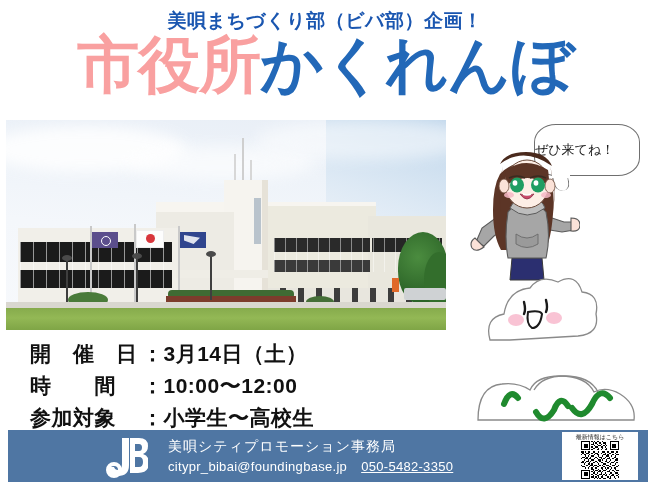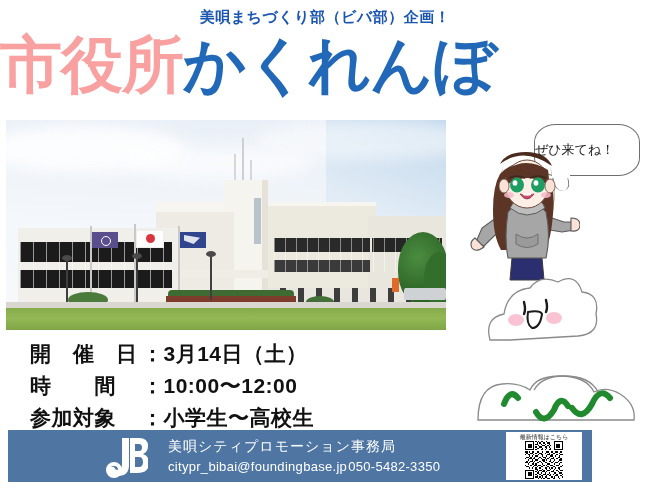--- a/index.html
+++ b/index.html
@@ -7,25 +7,25 @@
     width:650px;height:488px;overflow:hidden;
     background:#ffffff;
     font-family:"Liberation Sans","DejaVu Sans",sans-serif;
     position:relative;
   }
   .poster{position:absolute;inset:0;background:#fff;}
 
   
   .subtitle{
     position:absolute;left:0;top:8px;width:650px;text-align:center;
-    font-size:15px;font-weight:bold;color:#1a56b0;letter-spacing:.5px;
+    font-size:19px;font-weight:bold;color:#1a56b0;letter-spacing:.5px;
     white-space:nowrap;
   }
   .maintitle{
-    position:absolute;left:0;top:34px;width:650px;
+    position:absolute;left:0;top:34px;width:650px;text-align:center;
     font-size:62px;font-weight:bold;line-height:1;letter-spacing:-1px;
     white-space:nowrap;
   }
   .t-pink{color:#f9a0a0;}
   .t-blue{color:#2268b8;}
 
   
   .photo{
     position:absolute;left:6px;top:120px;width:440px;height:210px;
     overflow:hidden;background:#dbe4ee;
@@ -138,33 +138,33 @@
   }
   .bubble::before{
     content:"";position:absolute;left:17px;bottom:-3px;width:18px;height:6px;background:#fff;z-index:2;
   }
 
   
   .blob{position:absolute;left:476px;top:272px;width:170px;height:150px;}
 
   
   .footer{
-    position:absolute;left:8px;top:430px;width:584px;height:52px;
+    position:absolute;left:8px;top:430px;width:640px;height:52px;
     background:#4f76a3;
   }
   .logo{position:absolute;left:92px;top:4px;width:48px;height:46px;}
   .org{
     position:absolute;left:160px;top:8px;font-size:14px;color:#fff;
     letter-spacing:1px;white-space:nowrap;
   }
   .contact{
     position:absolute;left:160px;top:29px;font-size:13px;color:#fff;
     letter-spacing:.3px;white-space:nowrap;
   }
-  .contact .tel{margin-left:1px;}
+  .contact .tel{margin-left:14px;text-decoration:underline;}
   .qrcard{
     position:absolute;right:10px;top:2px;width:76px;height:48px;background:#fff;
     display:flex;flex-direction:column;align-items:center;justify-content:flex-start;
     padding-top:1px;box-sizing:border-box;
   }
   .qrlabel{font-size:6px;color:#222;line-height:8px;white-space:nowrap;}
   .qr{width:38px;height:38px;}
 </style>
 </head>
 <body>

